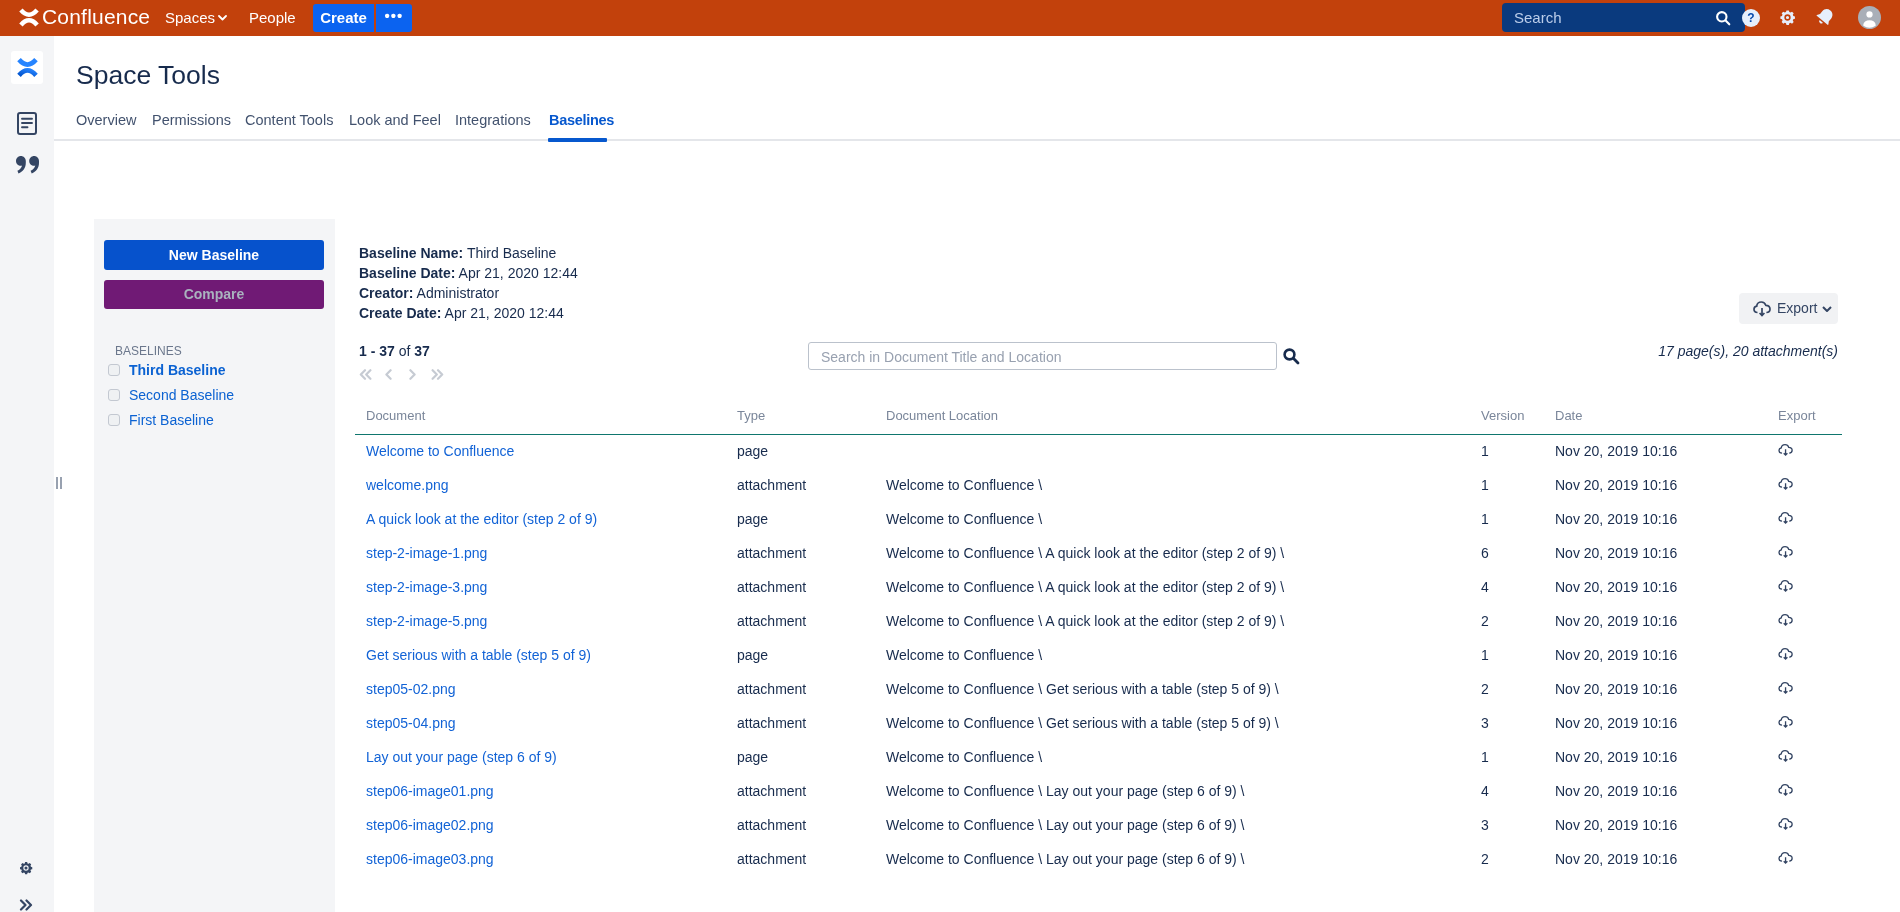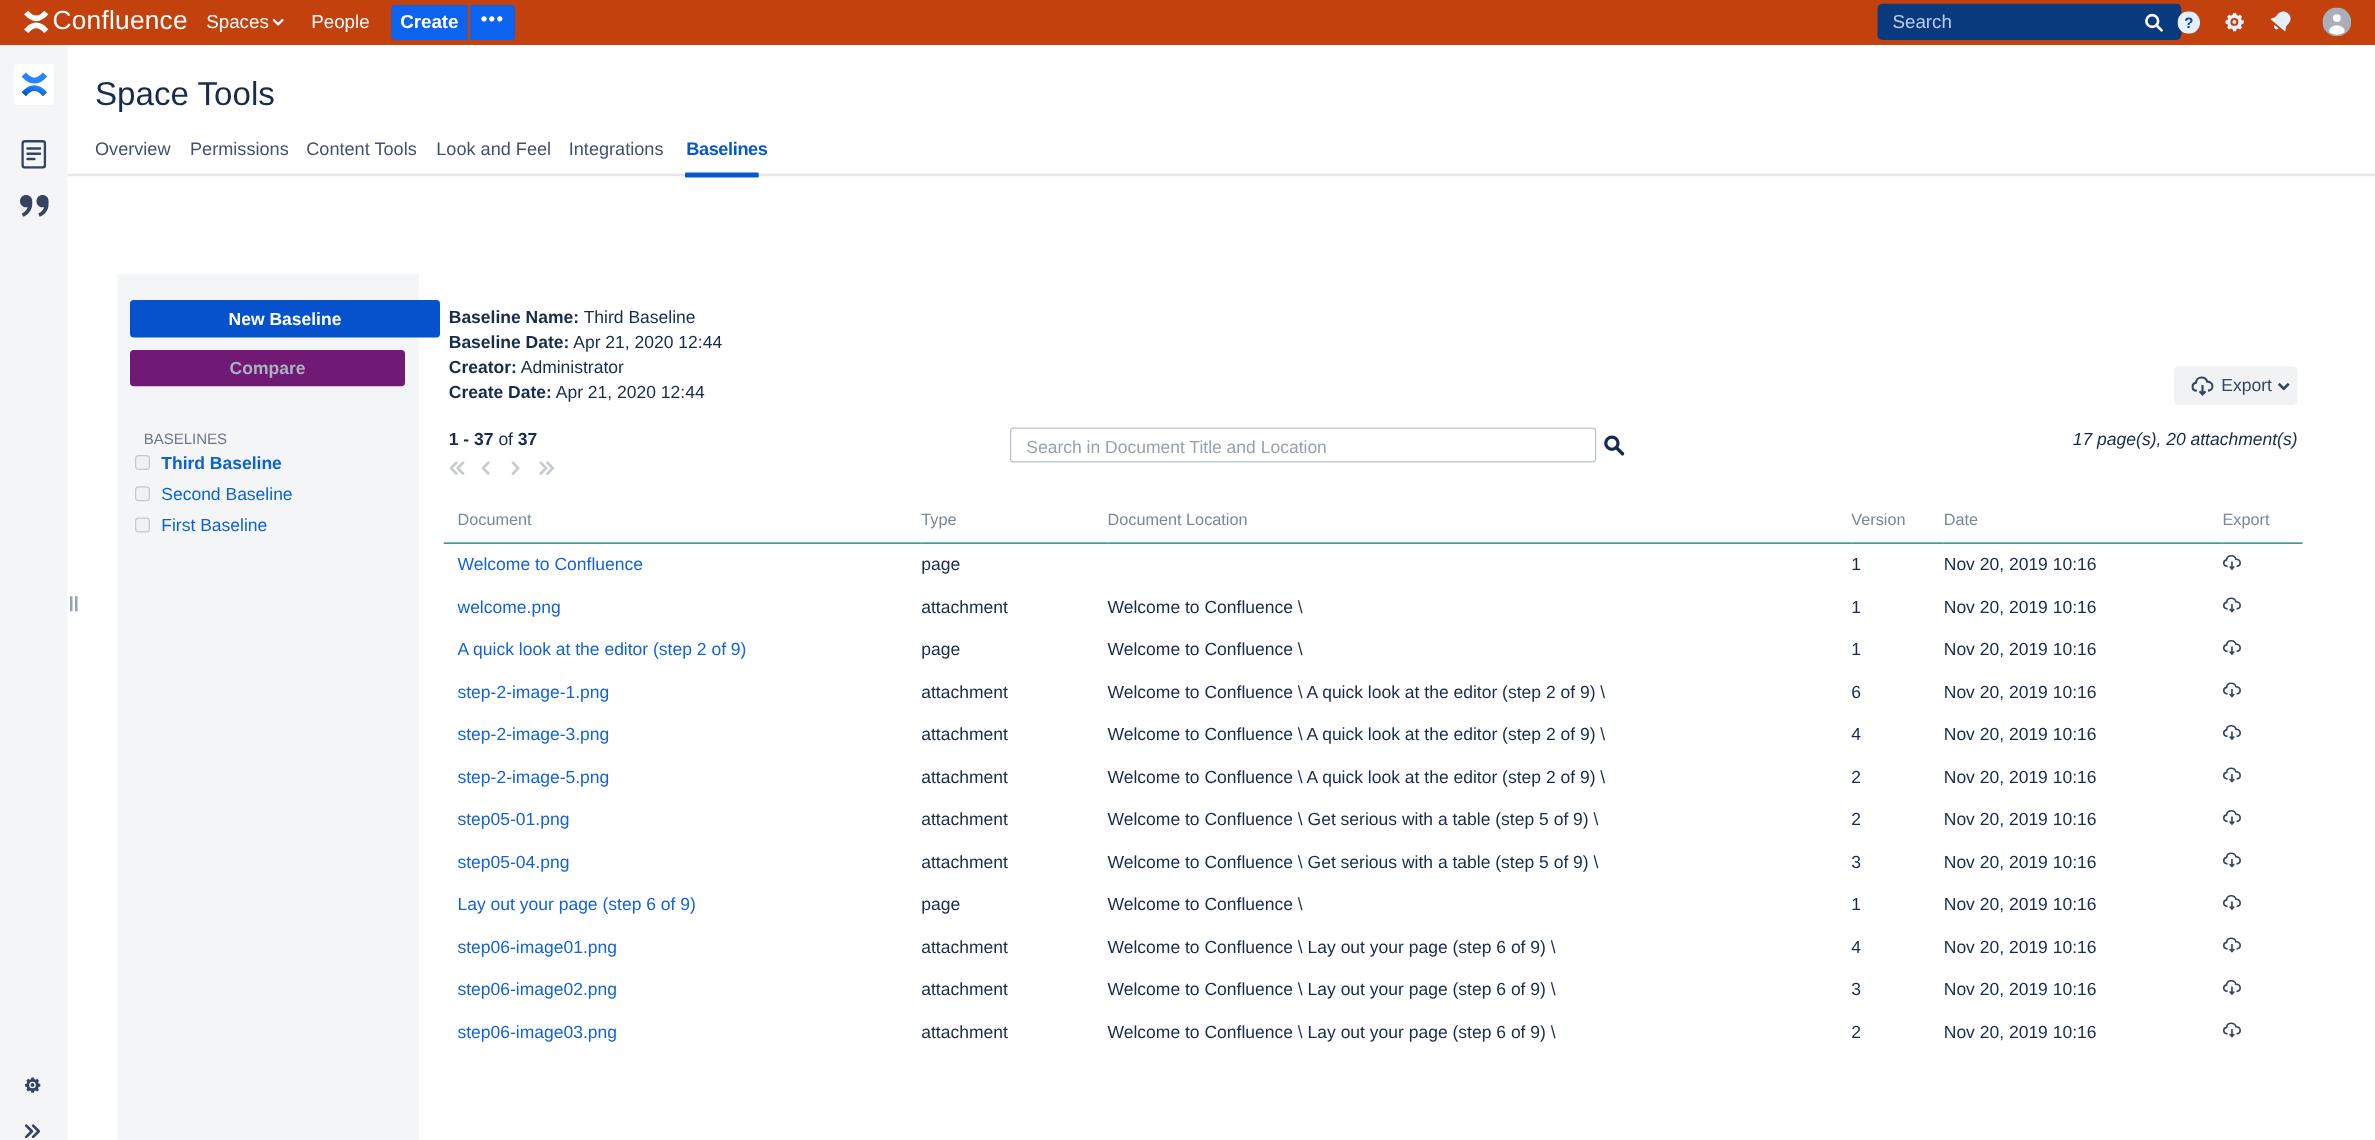--- a/index.html
+++ b/index.html
@@ -19,21 +19,21 @@
   .tb-icon { position:absolute; top:0; }
   #sidebar { position:absolute; left:0; top:36px; width:54px; height:876px; background:#F4F5F7; }
   .sb-tile { position:absolute; left:11px; top:15px; width:32px; height:33px; background:#fff; border-radius:3px; }
   .drag { position:absolute; left:56px; top:477px; }
   #tabline { position:absolute; left:54px; top:139px; width:1846px; height:2px; background:#E4E6EA; }
   h1 { position:absolute; left:76px; top:60px; font-size:26.5px; font-weight:500; color:#172B4D; letter-spacing:0; }
   .tab { position:absolute; top:112px; font-size:14.5px; color:#42526E; }
   .tab.active { color:#0758CE; font-weight:bold; letter-spacing:-0.3px; }
   #tab-underline { position:absolute; left:548px; top:138px; width:59px; height:4px; background:#0758CE; border-radius:1px; }
   #panel { position:absolute; left:94px; top:219px; width:241px; height:693px; background:#F4F5F7; }
-  .btn-new { position:absolute; left:10px; top:21px; width:248px; height:30px; background:#0652CC; border-radius:3px; color:#fff; font-weight:bold; font-size:14px; text-align:center; line-height:30px; }
+  .btn-new { position:absolute; left:10px; top:21px; width:220px; height:30px; background:#0652CC; border-radius:3px; color:#fff; font-weight:bold; font-size:14px; text-align:center; line-height:30px; }
   .btn-compare { position:absolute; left:10px; top:61px; width:220px; height:29px; background:#701a75; border-radius:3px; color:#A9B2BE; font-weight:bold; font-size:14px; text-align:center; line-height:29px; }
   .bl-label { position:absolute; left:21px; top:125px; font-size:12px; color:#6B778C; }
   .bl-item { position:absolute; left:14px; font-size:14px; color:#0B62D2; }
   .bl-item .cb { display:inline-block; width:12px; height:12px; border:1px solid #C3C8D1; border-radius:3px; background:#EFF1F3; vertical-align:-1px; margin-right:9px; }
   #info { position:absolute; left:359px; top:243px; font-size:14px; color:#172B4D; line-height:20px; }
   #info b { font-weight:bold; }
   #export-btn { position:absolute; left:1739px; top:293px; width:99px; height:31px; background:#F1F2F4; border-radius:4px; color:#344563; font-size:14px; }
   #counts { position:absolute; left:359px; top:343px; font-size:14px; color:#172B4D; }
   #pager { position:absolute; left:359px; top:368px; font-size:15px; color:#C1C7D0; font-weight:bold; letter-spacing:0; }
   #doc-search { position:absolute; left:808px; top:342px; width:469px; height:28px; border:1px solid #BBC2CC; border-radius:3px; background:#fff; }
@@ -252,21 +252,32 @@
         <td>attachment</td>
         <td>Welcome to Confluence \ A quick look at the editor (step 2 of 9) \</td>
         <td>2</td>
         <td>Nov 20, 2019 10:16</td>
         <td class="exp"><svg width="16" height="14" viewBox="0 0 18 16">
             <path d="M4.5,11.5 C2.4,11.5 1,10.2 1,8.5 C1,7 2.1,5.9 3.6,5.6 C3.8,3.5 5.6,1.8 7.9,1.8 C9.9,1.8 11.6,3.1 12.1,4.9 C14.2,5 16,6.4 16,8.3 C16,10 14.7,11.5 12.7,11.5" fill="none" stroke="#344563" stroke-width="1.5"></path>
             <path d="M8.5,7 L8.5,13.6 M6.4,11.7 L8.5,13.9 L10.6,11.7" fill="none" stroke="#344563" stroke-width="1.5"></path>
           </svg></td>
       </tr>
 <tr>
-        <td class="c1"><a>step05-01.png</a></td>
+        <td class="c1"><a>Get serious with a table (step 5 of 9)</a></td>
+        <td>page</td>
+        <td>Welcome to Confluence \</td>
+        <td>1</td>
+        <td>Nov 20, 2019 10:16</td>
+        <td class="exp"><svg width="16" height="14" viewBox="0 0 18 16">
+            <path d="M4.5,11.5 C2.4,11.5 1,10.2 1,8.5 C1,7 2.1,5.9 3.6,5.6 C3.8,3.5 5.6,1.8 7.9,1.8 C9.9,1.8 11.6,3.1 12.1,4.9 C14.2,5 16,6.4 16,8.3 C16,10 14.7,11.5 12.7,11.5" fill="none" stroke="#344563" stroke-width="1.5"></path>
+            <path d="M8.5,7 L8.5,13.6 M6.4,11.7 L8.5,13.9 L10.6,11.7" fill="none" stroke="#344563" stroke-width="1.5"></path>
+          </svg></td>
+      </tr>
+<tr>
+        <td class="c1"><a>step05-02.png</a></td>
         <td>attachment</td>
         <td>Welcome to Confluence \ Get serious with a table (step 5 of 9) \</td>
         <td>2</td>
         <td>Nov 20, 2019 10:16</td>
         <td class="exp"><svg width="16" height="14" viewBox="0 0 18 16">
             <path d="M4.5,11.5 C2.4,11.5 1,10.2 1,8.5 C1,7 2.1,5.9 3.6,5.6 C3.8,3.5 5.6,1.8 7.9,1.8 C9.9,1.8 11.6,3.1 12.1,4.9 C14.2,5 16,6.4 16,8.3 C16,10 14.7,11.5 12.7,11.5" fill="none" stroke="#344563" stroke-width="1.5"></path>
             <path d="M8.5,7 L8.5,13.6 M6.4,11.7 L8.5,13.9 L10.6,11.7" fill="none" stroke="#344563" stroke-width="1.5"></path>
           </svg></td>
       </tr>
 <tr>

